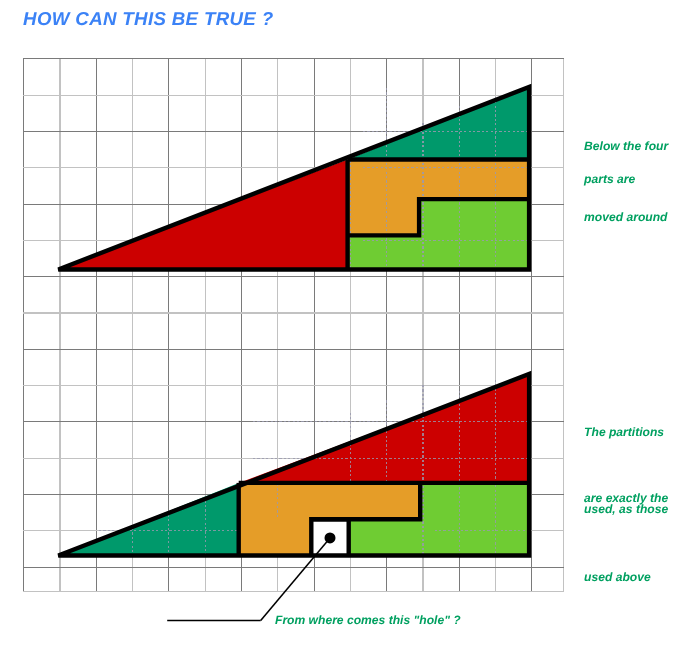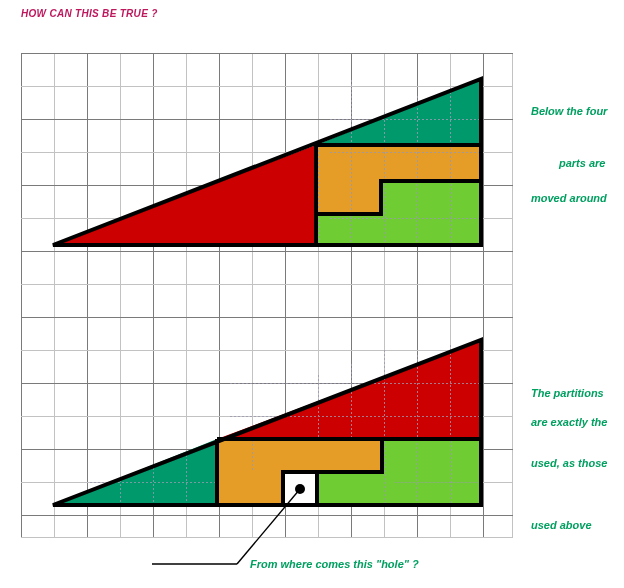--- a/index.html
+++ b/index.html
@@ -1,20 +1,20 @@
 <!DOCTYPE html>
 <html><head>
 <meta charset="utf-8">
 <style>
   html,body{margin:0;padding:0;background:#ffffff;}
   body{width:624px;height:588px;position:relative;overflow:hidden;
        font-family:"Liberation Sans","DejaVu Sans",sans-serif;}
 
-  #title{position:absolute;left:21px;top:8px;font-size:10px;font-style:italic;
-         font-weight:bold;color:#be185d;letter-spacing:0.3px;white-space:nowrap;}
+  #title{position:absolute;left:21px;top:8px;font-size:17px;font-style:italic;
+         font-weight:bold;color:#3b82f6;letter-spacing:0.3px;white-space:nowrap;}
 
   .note{position:absolute;font-size:11px;font-style:italic;font-weight:bold;
         color:#00a060;white-space:nowrap;line-height:11px;}
 
   #caption{position:absolute;font-size:11px;font-style:italic;font-weight:bold;
            color:#00a060;white-space:nowrap;}
 
   svg.board{position:absolute;left:0;top:0;}
 </style>
 </head>
@@ -128,22 +128,22 @@
     </g>
 
     <g>
       <circle cx="300" cy="489" r="5" fill="#000000"></circle>
       <line x1="300" y1="489" x2="237" y2="564" stroke="#000000" stroke-width="1.4"></line>
       <line x1="237" y1="564" x2="152" y2="564" stroke="#000000" stroke-width="1.4"></line>
     </g>
   </g>
 </svg>
 
-<div class="note" style="left:531px;top:106px;">Below the four</div>
-<div class="note" style="left:531px;top:158px;margin-left:28px;">parts are</div>
+<div class="note" style="left:531px;top:128px;">Below the four</div>
+<div class="note" style="left:531px;top:158px;">parts are</div>
 <div class="note" style="left:531px;top:193px;">moved around</div>
 
 <div class="note" style="left:531px;top:388px;font-style:italic;">The partitions</div>
-<div class="note" style="left:531px;top:417px;">are exactly the</div>
+<div class="note" style="left:531px;top:448px;">are exactly the</div>
 <div class="note" style="left:531px;top:458px;">used, as those</div>
 <div class="note" style="left:531px;top:493px;margin-top:27px;">used above</div>
 
 <div id="caption" style="left:250px;top:558px;">From where comes this "hole" ?</div>
 
 </body></html>

